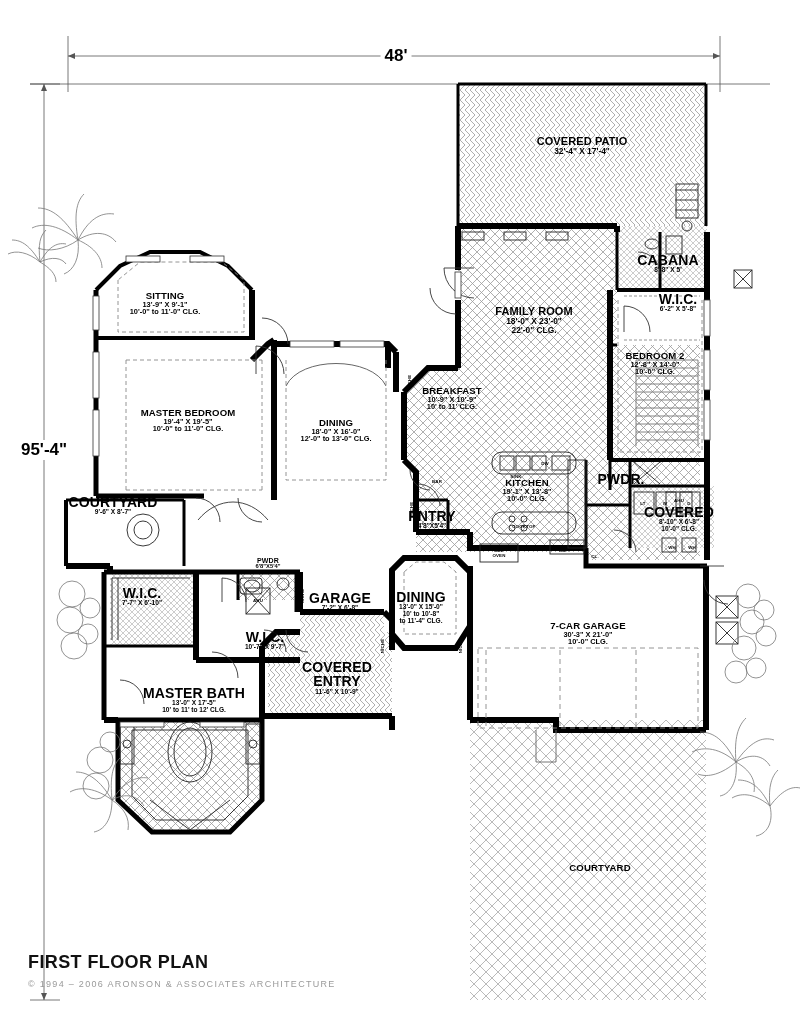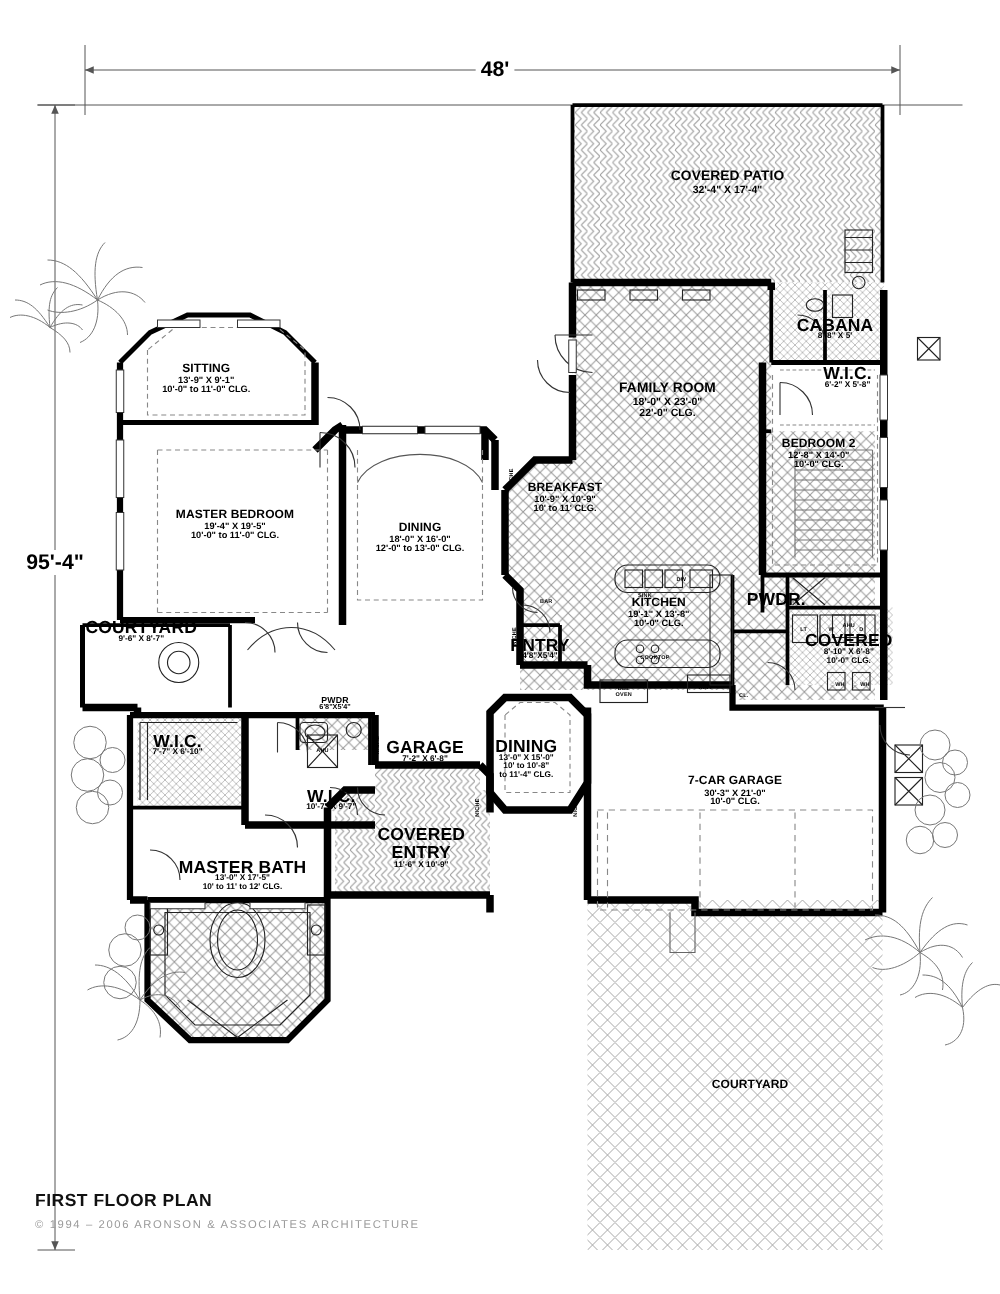--- a/index.html
+++ b/index.html
@@ -83,21 +83,21 @@
   #dim-height-label { font-size: 17px; }
 
   
   #title-block {
     position: absolute;
     left: 28px;
     top: 952px;
   }
   #plan-title {
     font-family: "Liberation Sans", sans-serif;
-    font-size: 14px;
+    font-size: 18px;
     font-weight: bold;
     color: #111;
     letter-spacing: 0.4px;
     margin: 0 0 6px 0;
   }
   #copyright-line {
     font-family: "Liberation Sans", sans-serif;
     font-size: 9px;
     color: #9a9a9a;
     letter-spacing: 1.3px;

